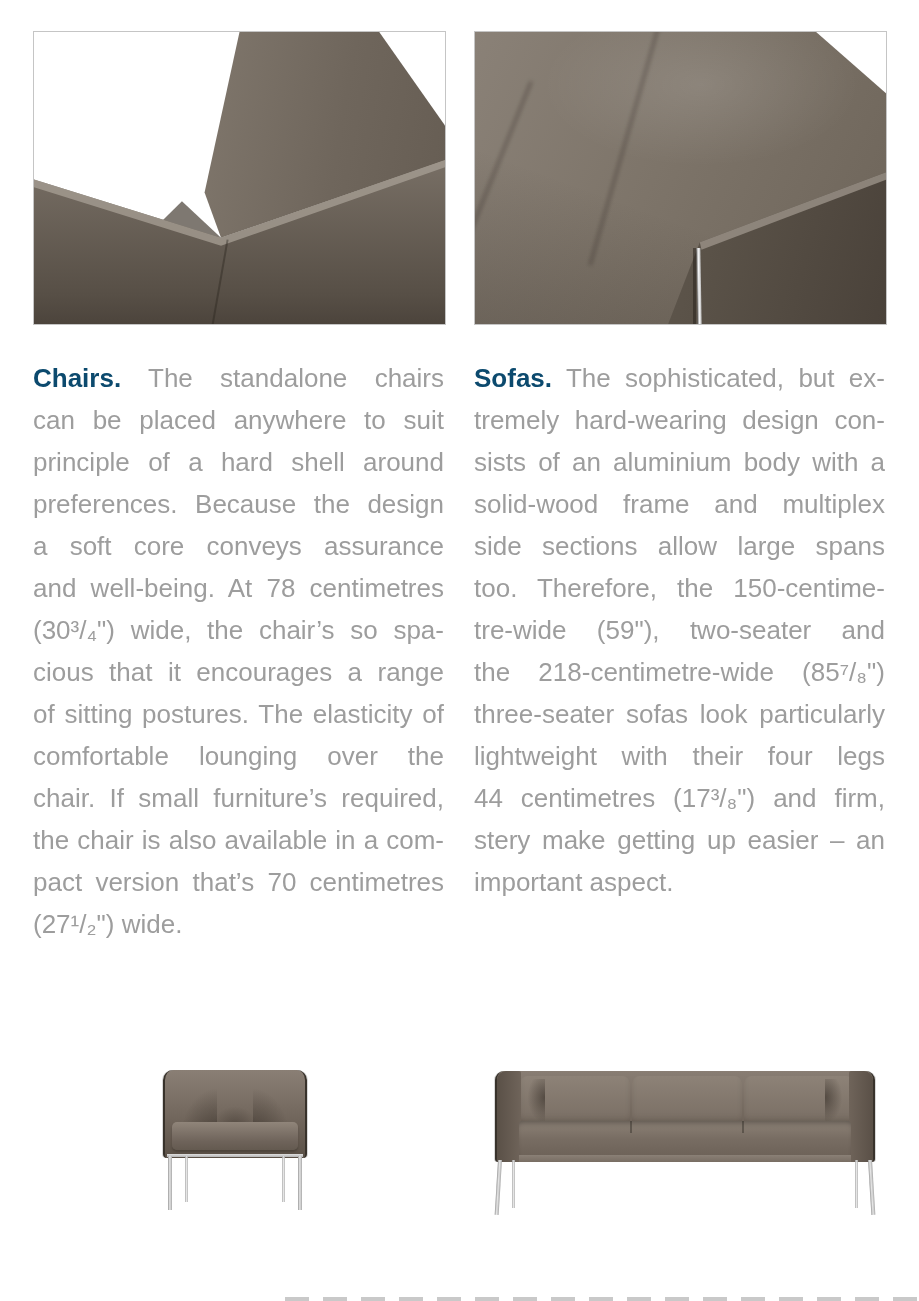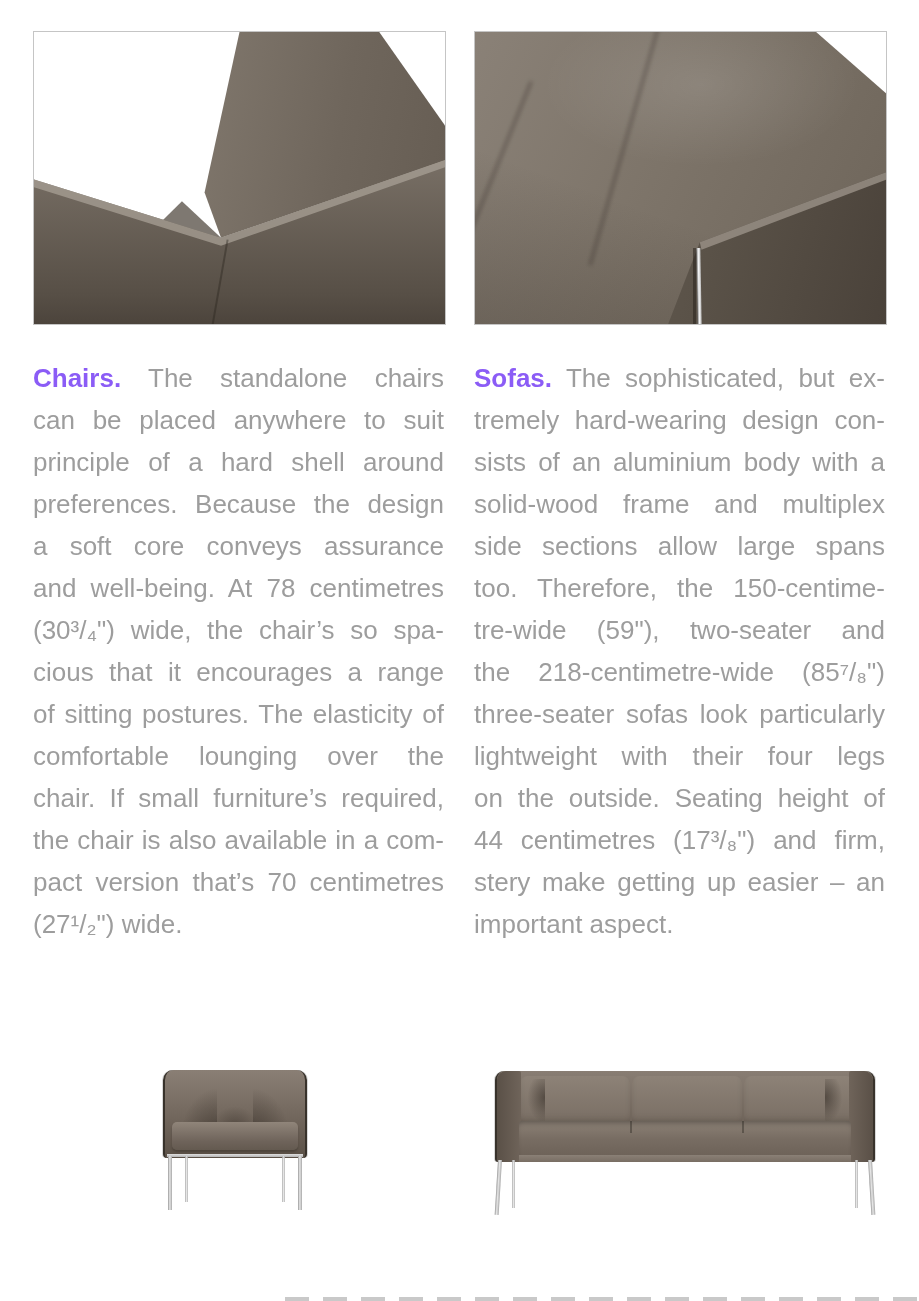--- a/index.html
+++ b/index.html
@@ -44,21 +44,21 @@
   .rp-chrome { position:absolute; left:222px; top:216px; width:4px; height:76px;
                background:linear-gradient(90deg,#6f6f6f,#f5f5f5 45%,#bdbdbd); transform:rotate(-1deg); }
 
   
   .col { position:absolute; top:357px; width:411px; }
   .col-left  { left:33px; }
   .col-right { left:474px; }
   .ln { height:42px; line-height:42px; font-size:26px; color:#9d9d9d;
         text-align:justify; overflow:hidden; }
   .ln.j { text-align-last:justify; }
-  .hd { font-weight:bold; color:#8b5cf6; }
+  .hd { font-weight:bold; color:#0c4a6e; }
 
   
   .leg { position:absolute; width:4px;
          background:linear-gradient(90deg,#9a9a9a,#e6e6e6 45%,#a8a8a8); }
   .leg.rear { width:3px; opacity:.85; }
 
   .product-chair { position:absolute; left:163px; top:1070px; width:144px; height:142px; }
   .pc-body { position:absolute; left:0; top:0; width:140px; height:88px;
              border-radius:10px 10px 4px 4px;
              background:linear-gradient(180deg,#8a7f75,#71665c 55%,#5a5046);
@@ -159,21 +159,20 @@
     <div class="ln j"><strong class="hd">Sofas.</strong> <span>The sophisticated, but ex-</span></div>
     <div class="ln j">tremely hard-wearing design con-</div>
     <div class="ln j">sists of an aluminium body with a</div>
     <div class="ln j">solid-wood frame and multiplex</div>
     <div class="ln j">side sections allow large spans</div>
     <div class="ln j">too. Therefore, the 150-centime-</div>
     <div class="ln j">tre-wide (59"), two-seater and</div>
     <div class="ln j">the 218-centimetre-wide (85⁷/₈")</div>
     <div class="ln j">three-seater sofas look particularly</div>
     <div class="ln j">lightweight with their four legs</div>
-    <div class="ln j">on the outside. Seating height of</div>
     <div class="ln j">44 centimetres (17³/₈") and firm,</div>
     <div class="ln j">stery make getting up easier – an</div>
     <div class="ln">important aspect.</div>
   </section>
 
   <div class="product-chair">
     <div class="pc-body">
       <div class="pc-arm pc-arm-l"></div>
       <div class="pc-arm pc-arm-r"></div>
       <div class="pc-backshadow"></div>

